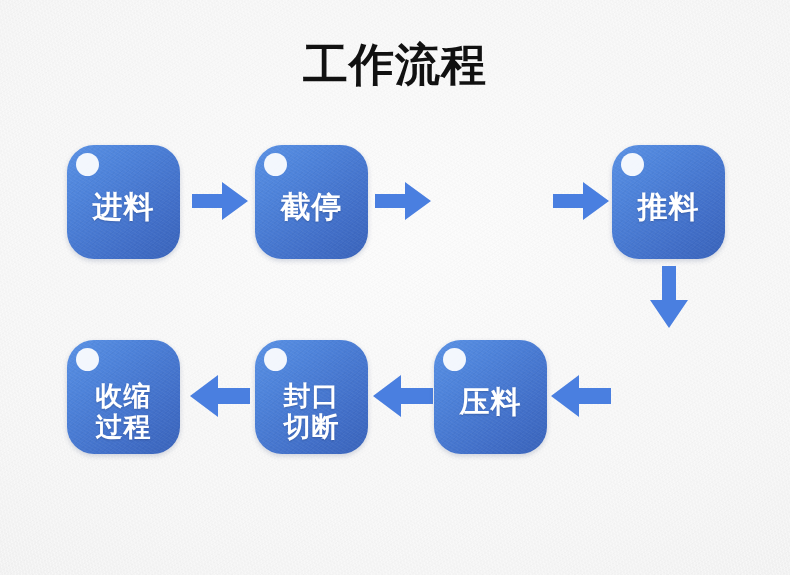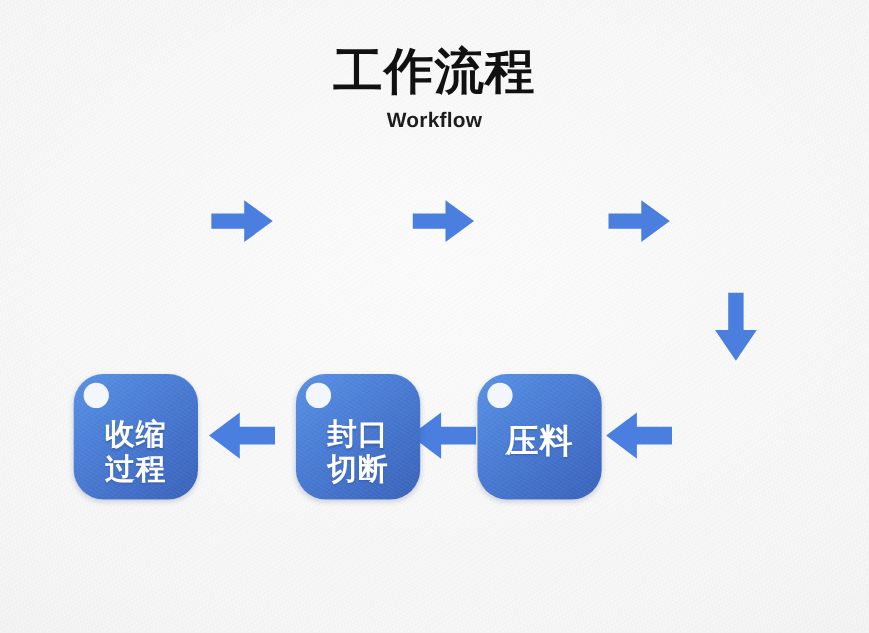--- a/index.html
+++ b/index.html
@@ -127,26 +127,46 @@
 </style>
 </head>
 <body>
 
 <div id="canvas">
 
   <div id="paper-texture"></div>
 
   <div id="header">
     <div id="title-cn">工作流程</div>
-    <div id="title-en">Workflow</div>
-  </div>
-
-
-
-
+  </div>
+
+  <div class="node" style="left:67px; top:145px;">
+    <div class="node-texture"></div>
+    <div class="node-dot"></div>
+    <div class="node-label">
+      <span class="line">进料</span>
+    </div>
+  </div>
+
+  <div class="node" style="left:255px; top:145px;">
+    <div class="node-texture"></div>
+    <div class="node-dot"></div>
+    <div class="node-label">
+      <span class="line">截停</span>
+    </div>
+  </div>
+
+
+  <div class="node" style="left:612px; top:145px;">
+    <div class="node-texture"></div>
+    <div class="node-dot"></div>
+    <div class="node-label">
+      <span class="line">推料</span>
+    </div>
+  </div>
 
   <div class="arrow" style="left:192px; top:179px;">
     <svg width="56" height="44" viewBox="0 0 56 44" aria-hidden="true">
       <polygon points="0,15 30,15 30,3 56,22 30,41 30,29 0,29" fill="#4a7fe0"></polygon>
     </svg>
   </div>
 
   <div class="arrow" style="left:375px; top:179px;">
     <svg width="56" height="44" viewBox="0 0 56 44" aria-hidden="true">
       <polygon points="0,15 30,15 30,3 56,22 30,41 30,29 0,29" fill="#4a7fe0"></polygon>
@@ -167,21 +187,21 @@
 
 
   <div class="node" style="left:434px; top:340px;text-decoration:underline;">
     <div class="node-texture"></div>
     <div class="node-dot"></div>
     <div class="node-label">
       <span class="line">压料</span>
     </div>
   </div>
 
-  <div class="node" style="left:269px; top:340px;">
+  <div class="node" style="left:255px; top:340px;">
     <div class="node-texture"></div>
     <div class="node-dot"></div>
     <div class="node-label two-line">
       <span class="line">封口</span>
       <span class="line">切断</span>
     </div>
   </div>
 
   <div class="node" style="left:67px; top:340px;">
     <div class="node-texture"></div>

